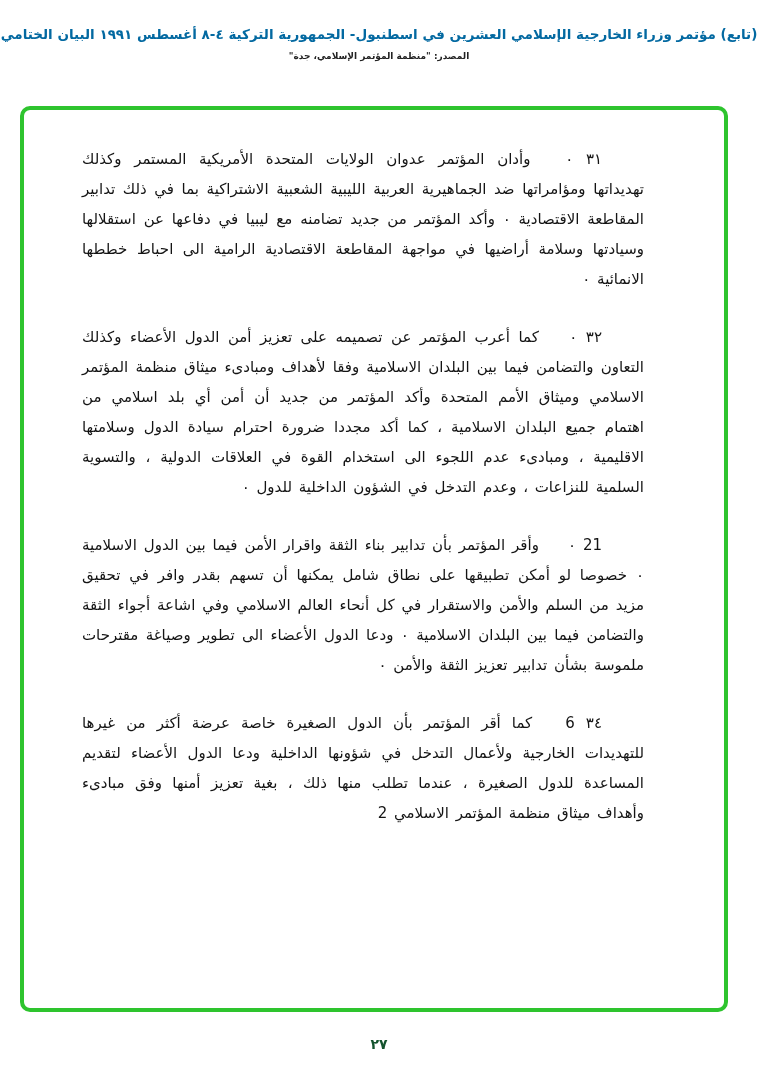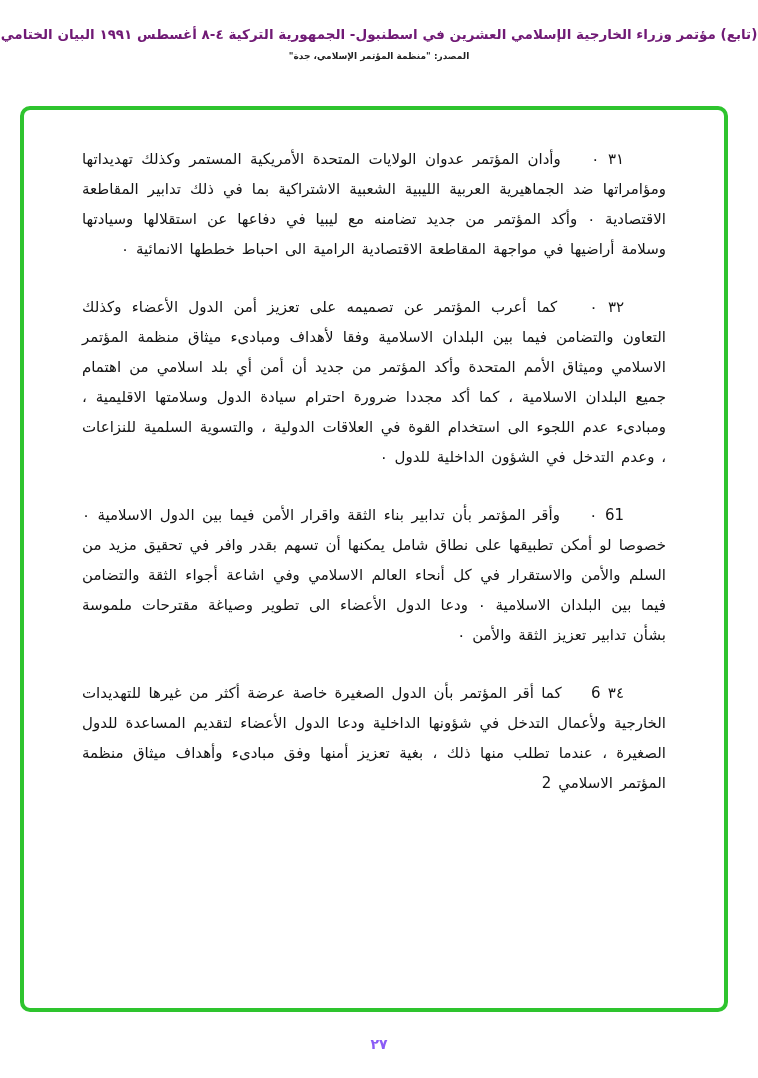--- a/index.html
+++ b/index.html
@@ -16,21 +16,21 @@
     overflow: hidden;
   }
   .header-title {
     direction: rtl;
     text-align: center;
     font-weight: bold;
     font-size: 13.5px;
     margin-top: 26px;
     white-space: nowrap;
     letter-spacing: 0.2px;
-    color: #701a75;
+    color: #0369a1;
   }
   .source-line {
     direction: rtl;
     text-align: center;
     font-weight: bold;
     font-size: 9px;
     margin-top: 9px;
     color: #222222;
   }
   .doc-frame {
@@ -40,21 +40,21 @@
     width: 708px;
     height: 906px;
     border: 4px solid #2ec42e;
     border-radius: 10px;
     background: #ffffff;
     box-sizing: border-box;
   }
   .doc-body {
     direction: rtl;
     text-align: justify;
-    padding: 34px 58px 0 58px;
+    padding: 34px 80px 0 58px;
     font-size: 15px;
     line-height: 30px;
     color: #141414;
   }
   .para {
     margin: 0 0 28px 0;
     text-indent: 42px;
     word-spacing: 2px;
   }
   .para-num {
@@ -62,21 +62,21 @@
     white-space: nowrap;
   }
   .page-number {
     position: absolute;
     top: 1036px;
     left: 0;
     width: 100%;
     text-align: center;
     font-weight: bold;
     font-size: 14px;
-    color: #8b5cf6;
+    color: #14532d;
   }
 </style>
 </head>
 <body style="background: rgb(255, 255, 255);">
 
 <div class="header-title">(تابع) مؤتمر وزراء الخارجية الإسلامي العشرين في اسطنبول- الجمهورية التركية ٤-٨ أغسطس ١٩٩١ البيان الختامي</div>
 
 <div class="source-line">المصدر: "منظمة المؤتمر الإسلامي، جدة"</div>
 
 <div class="doc-frame" style="border-color: rgb(46, 196, 46);">
@@ -86,21 +86,21 @@
       <span class="para-num">٣١ ٠</span>
       <span class="para-text">وأدان المؤتمر عدوان الولايات المتحدة الأمريكية المستمر وكذلك تهديداتها ومؤامراتها ضد الجماهيرية العربية الليبية الشعبية الاشتراكية بما في ذلك تدابير المقاطعة الاقتصادية ٠ وأكد المؤتمر من جديد تضامنه مع ليبيا في دفاعها عن استقلالها وسيادتها وسلامة أراضيها في مواجهة المقاطعة الاقتصادية الرامية الى احباط خططها الانمائية ٠</span>
     </p>
 
     <p class="para">
       <span class="para-num">٣٢ ٠</span>
       <span class="para-text">كما أعرب المؤتمر عن تصميمه على تعزيز أمن الدول الأعضاء وكذلك التعاون والتضامن فيما بين البلدان الاسلامية وفقا لأهداف ومبادىء ميثاق منظمة المؤتمر الاسلامي وميثاق الأمم المتحدة وأكد المؤتمر من جديد أن أمن أي بلد اسلامي من اهتمام جميع البلدان الاسلامية ، كما أكد مجددا ضرورة احترام سيادة الدول وسلامتها الاقليمية ، ومبادىء عدم اللجوء الى استخدام القوة في العلاقات الدولية ، والتسوية السلمية للنزاعات ، وعدم التدخل في الشؤون الداخلية للدول ٠</span>
     </p>
 
     <p class="para">
-      <span class="para-num">61 ٠</span>
+      <span class="para-num">21 ٠</span>
       <span class="para-text">وأقر المؤتمر بأن تدابير بناء الثقة واقرار الأمن فيما بين الدول الاسلامية ٠ خصوصا لو أمكن تطبيقها على نطاق شامل يمكنها أن تسهم بقدر وافر في تحقيق مزيد من السلم والأمن والاستقرار في كل أنحاء العالم الاسلامي وفي اشاعة أجواء الثقة والتضامن فيما بين البلدان الاسلامية ٠ ودعا الدول الأعضاء الى تطوير وصياغة مقترحات ملموسة بشأن تدابير تعزيز الثقة والأمن ٠</span>
     </p>
 
     <p class="para">
       <span class="para-num">٣٤ 6</span>
       <span class="para-text">كما أقر المؤتمر بأن الدول الصغيرة خاصة عرضة أكثر من غيرها للتهديدات الخارجية ولأعمال التدخل في شؤونها الداخلية ودعا الدول الأعضاء لتقديم المساعدة للدول الصغيرة ، عندما تطلب منها ذلك ، بغية تعزيز أمنها وفق مبادىء وأهداف ميثاق منظمة المؤتمر الاسلامي 2</span>
     </p>
 
   </div>
 </div>

